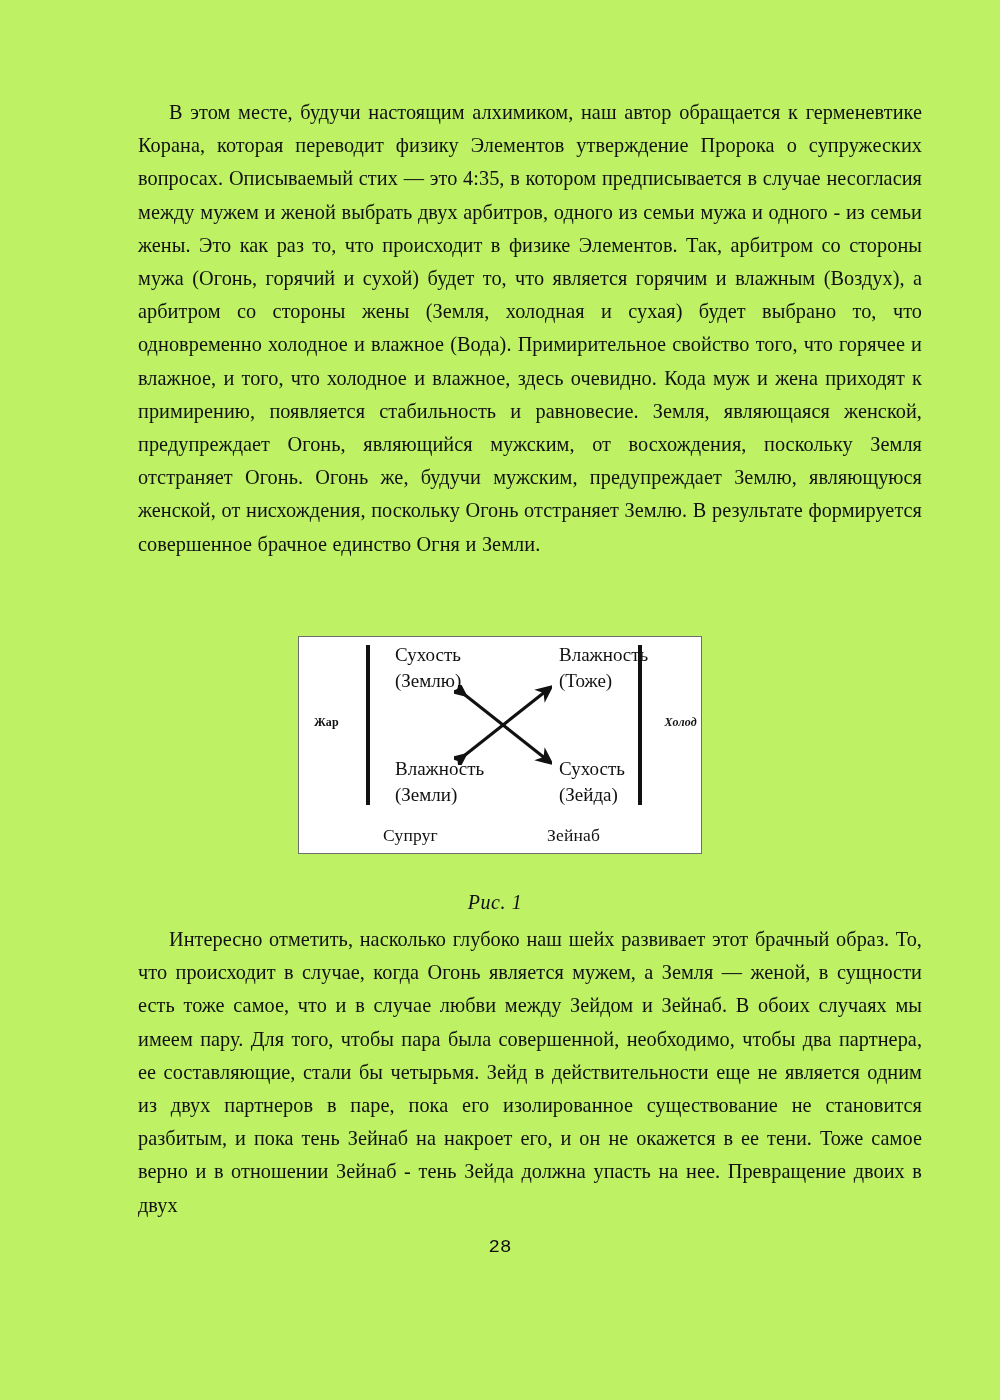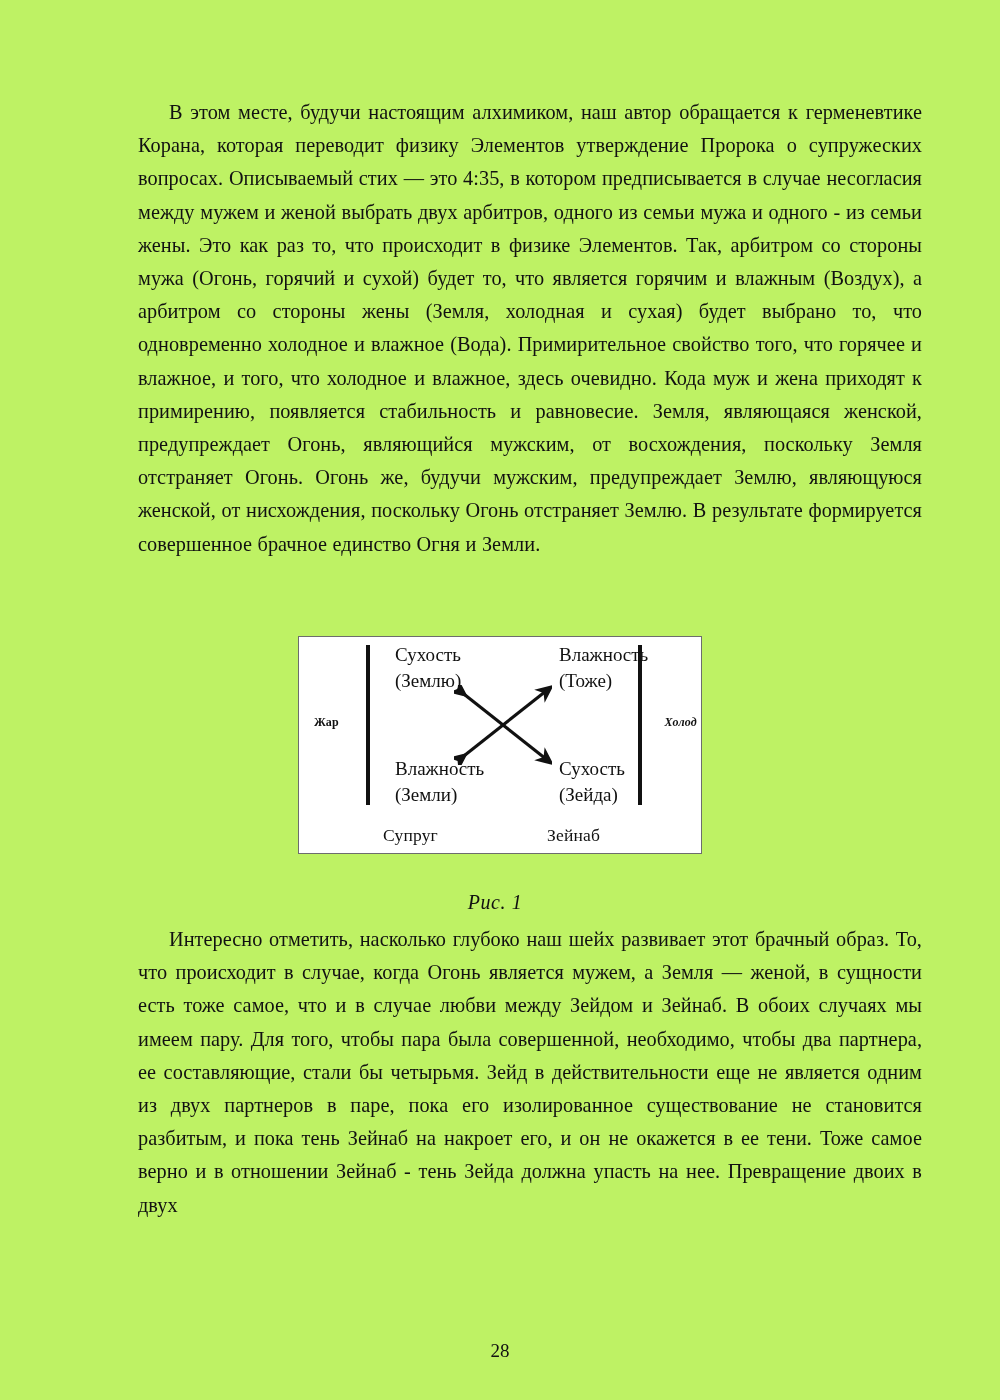--- a/index.html
+++ b/index.html
@@ -178,15 +178,15 @@
 
     </div>
 
     <div id="fig-caption" style="top: 255px;">Рис. 1</div>
   </div>
 
   <div class="text-col" style="top: 923px;">
     <p class="body-par">Интересно отметить, насколько глубоко наш шейх развивает этот брачный образ. То, что происходит в случае, когда Огонь является мужем, а Земля — женой, в сущности есть тоже самое, что и в случае любви между Зейдом и Зейнаб. В обоих случаях мы имеем пару. Для того, чтобы пара была совершенной, необходимо, чтобы два партнера, ее составляющие, стали бы четырьмя. Зейд в действительности еще не является одним из двух партнеров в паре, пока его изолированное существование не становится разбитым, и пока тень Зейнаб на накроет его, и он не окажется в ее тени. Тоже самое верно и в отношении Зейнаб - тень Зейда должна упасть на нее. Превращение двоих в двух</p>
   </div>
 
-  <div id="page-number" style="top: 1340px;">28</div>
+  <div id="page-number" style="top: 1236px; font-family: Liberation Mono, monospace;">28</div>
 
 </div>
 
 </body></html>

